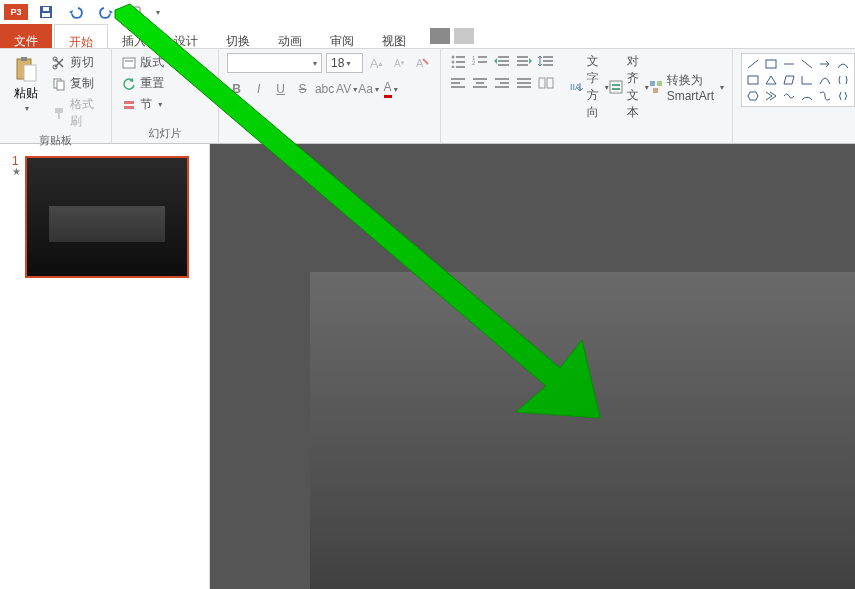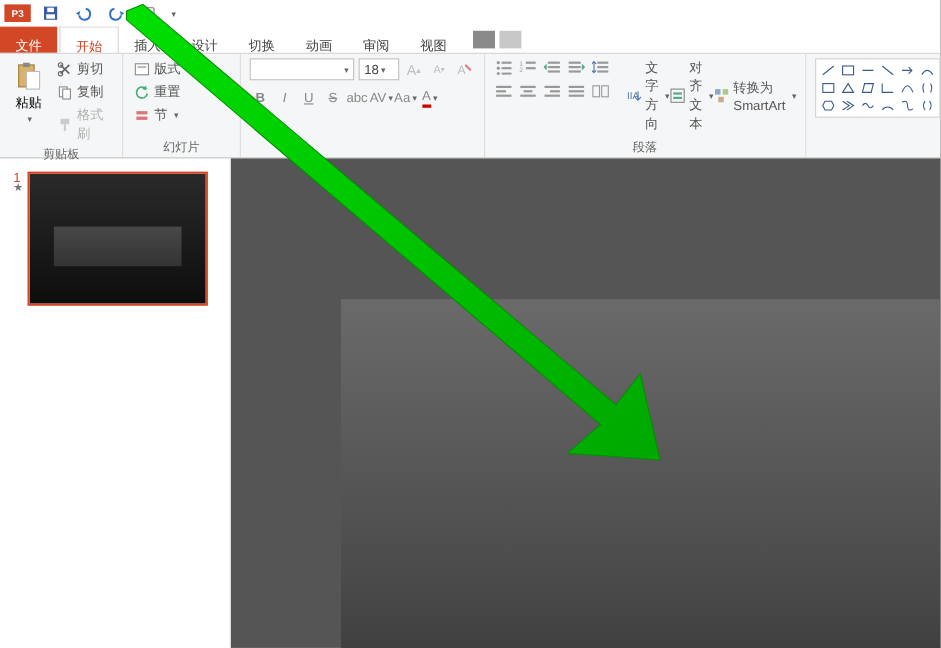--- a/index.html
+++ b/index.html
@@ -356,21 +356,20 @@
                 <rect x="1" y="1" width="5" height="5" fill="#8ac"></rect>
                 <rect x="8" y="1" width="5" height="5" fill="#ac8"></rect>
                 <rect x="4" y="8" width="5" height="5" fill="#ca8"></rect>
               </svg>
             </span>
           <span>转换为 SmartArt</span>
             <span class="drop-caret">▾</span>
         </div>
       </div>
     </div>
-    <div class="group-label">段落</div>
   </div>
 
   <div class="group" style="border-right:none; padding-right:0">
     <div class="shapes-gallery">
       <div class="sg">
           <svg width="14" height="12">
             <path d="M2 10 L12 2"></path>
           </svg>
         </div>
       <div class="sg">

